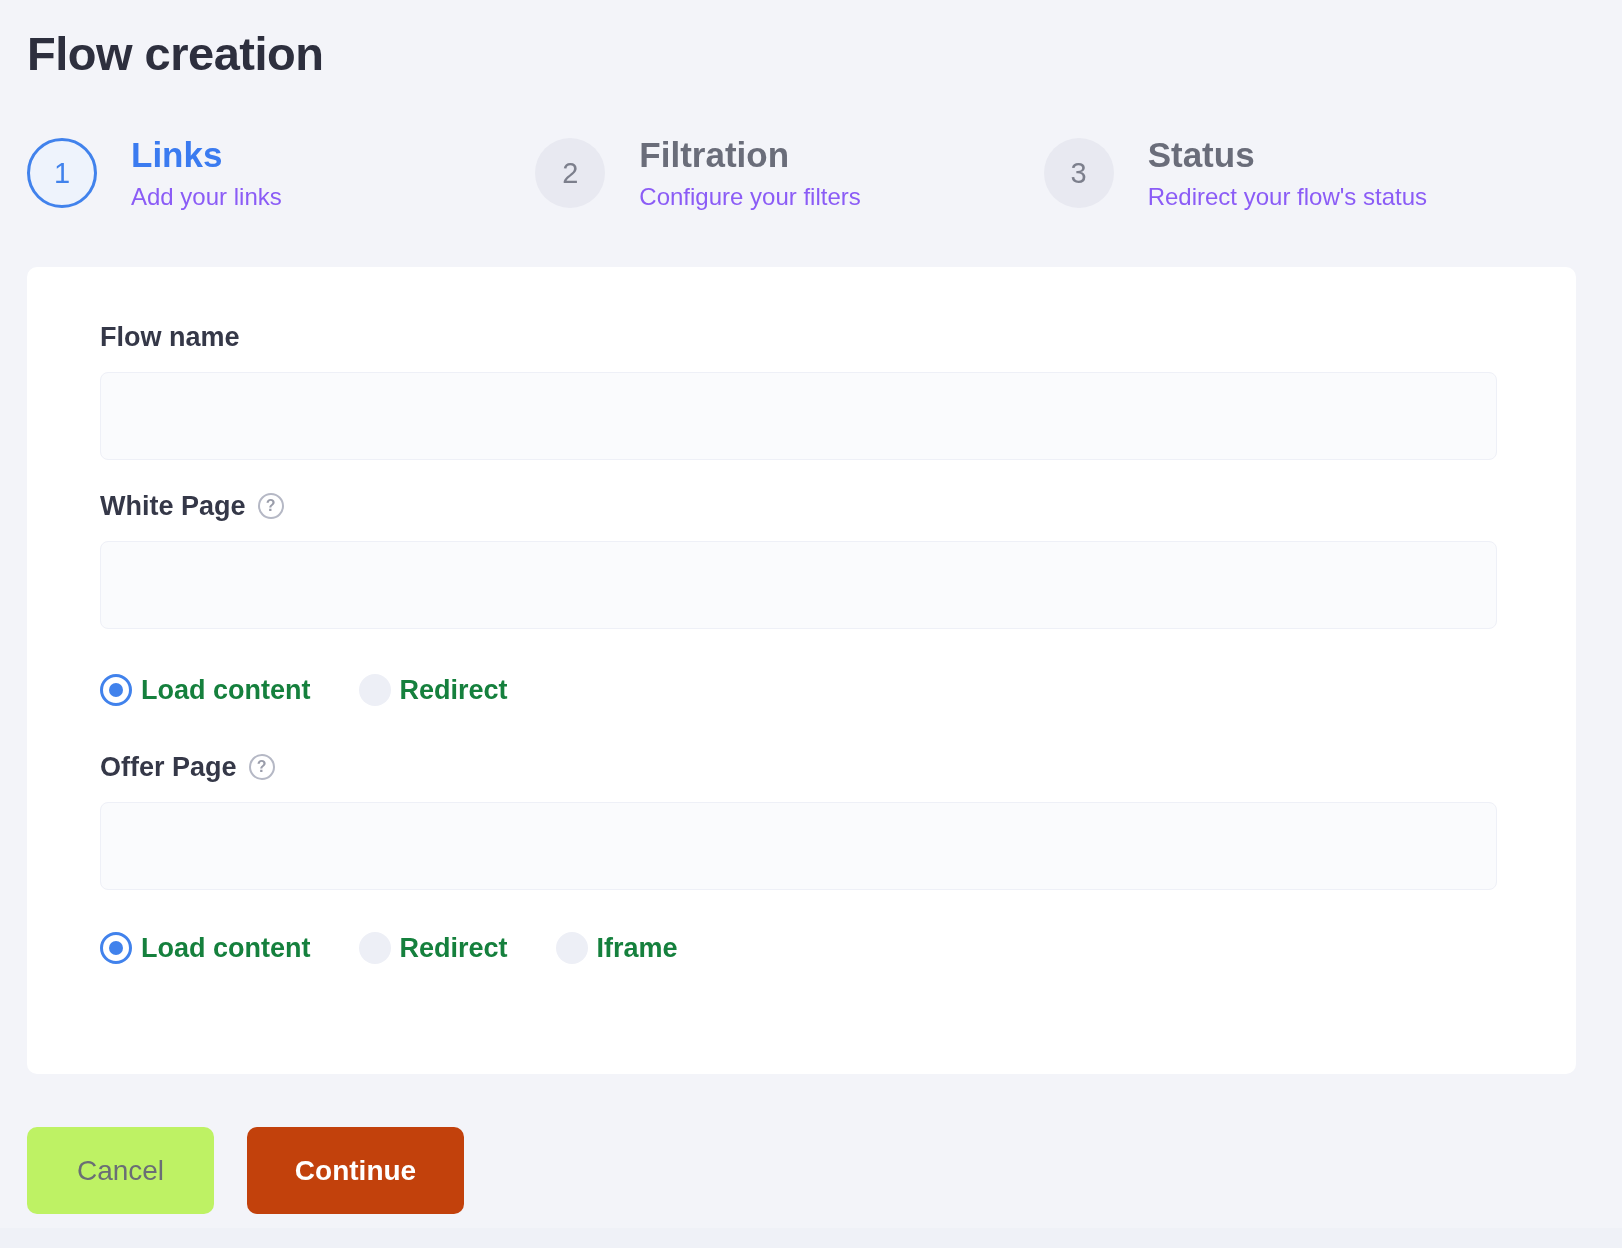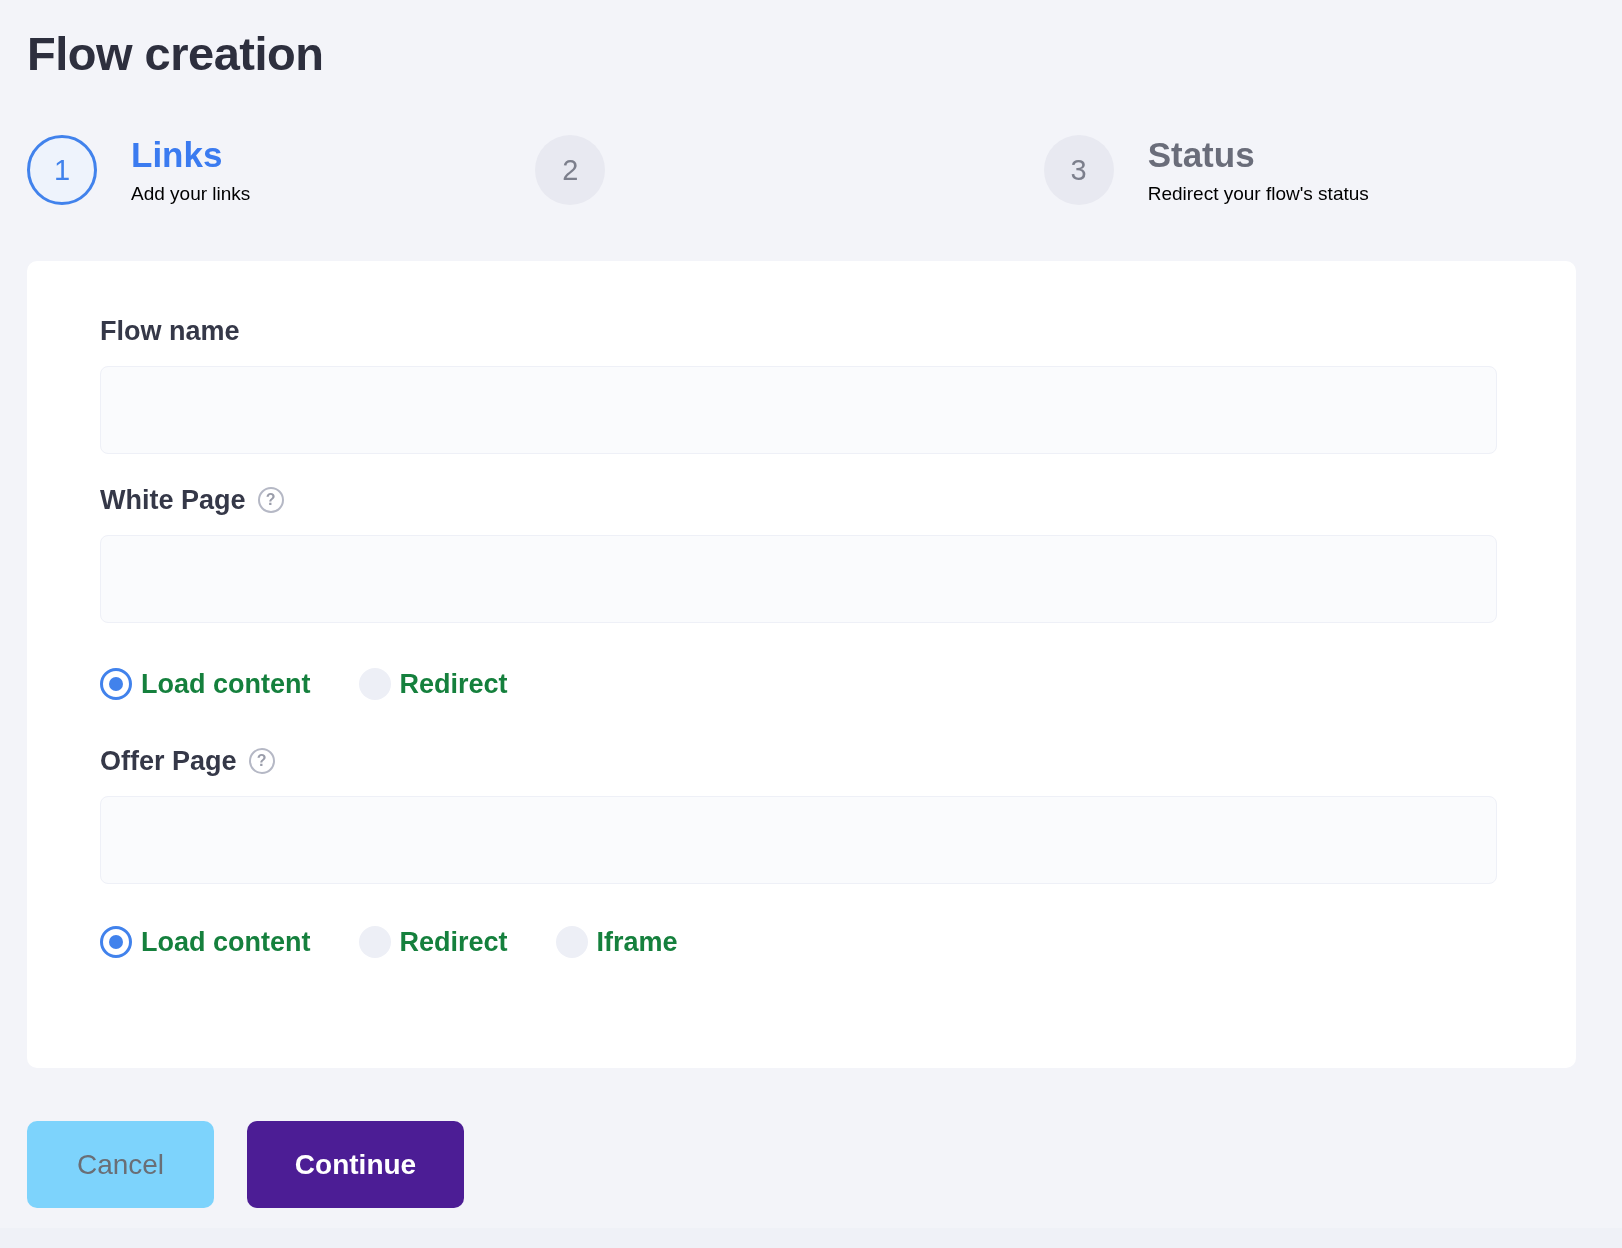--- a/index.html
+++ b/index.html
@@ -39,21 +39,21 @@
     background: #eef3fc;
     color: #4182ec;
   }
   .step.inactive .step-circle {
     background: #e8e9f1;
     color: #7c7f8c;
   }
   .step-text { margin-left: 34px; }
   .step-title { font-size: 35px; font-weight: 700; color: #6a6d7a; }
   .step.active .step-title { color: #3b7bf0; }
-  .step-subtitle { font-size: 19px; color: #000000; margin-top: 8px; }
+  .step-subtitle { font-size: 24px; color: #8b5cf6; margin-top: 8px; }
 
   
   .card {
     margin-top: 56px;
     width: 1549px;
     height: 807px;
     background: #ffffff;
     border-radius: 10px;
     padding: 56px 79px 0 73px;
   }
@@ -126,28 +126,28 @@
   .btn {
     height: 87px;
     border: none;
     border-radius: 10px;
     font-size: 28px;
     cursor: pointer;
     font-family: "Liberation Sans", "DejaVu Sans", sans-serif;
   }
   .btn-cancel {
     width: 187px;
-    background: #7dd3fc;
+    background: #bef264;
     color: #6a6e75;
     font-weight: 400;
   }
   .btn-continue {
     width: 217px;
     margin-left: 33px;
-    background: #4c1d95;
+    background: #c2410c;
     color: #ffffff;
     font-weight: 700;
   }
 
   .footer-band {
     position: absolute;
     left: 0; right: 0; bottom: 0;
     height: 20px;
     background: #eff1f7;
   }
@@ -162,20 +162,24 @@
   <div class="stepper">
     <div class="step active">
       <div class="step-circle">1</div>
       <div class="step-text">
         <div class="step-title">Links</div>
         <div class="step-subtitle">Add your links</div>
       </div>
     </div>
     <div class="step inactive">
       <div class="step-circle">2</div>
+      <div class="step-text">
+        <div class="step-title">Filtration</div>
+        <div class="step-subtitle">Configure your filters</div>
+      </div>
     </div>
     <div class="step inactive">
       <div class="step-circle">3</div>
       <div class="step-text">
         <div class="step-title">Status</div>
         <div class="step-subtitle">Redirect your flow's status</div>
       </div>
     </div>
   </div>
 

